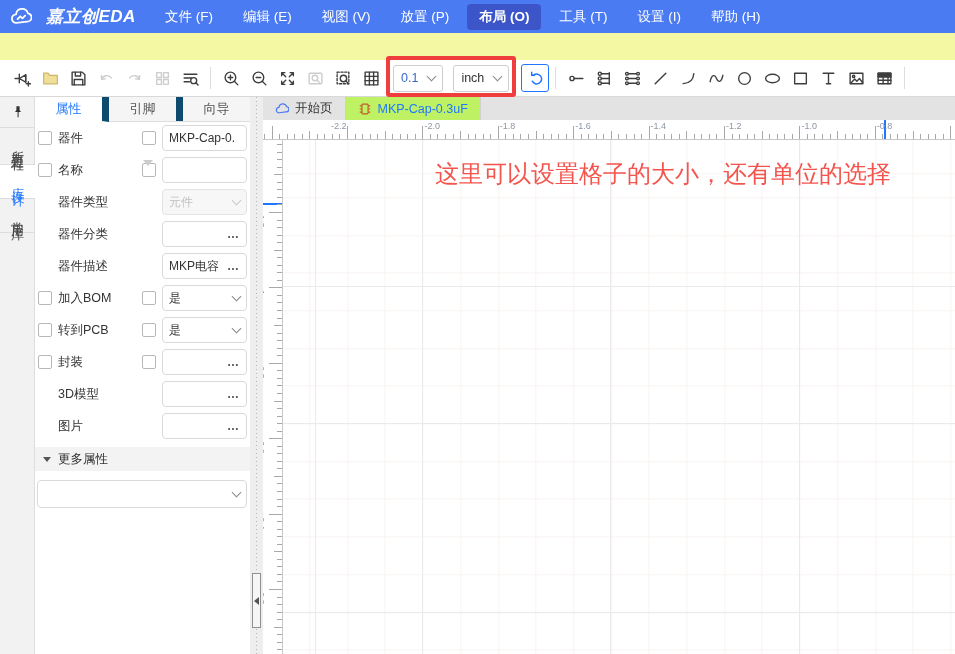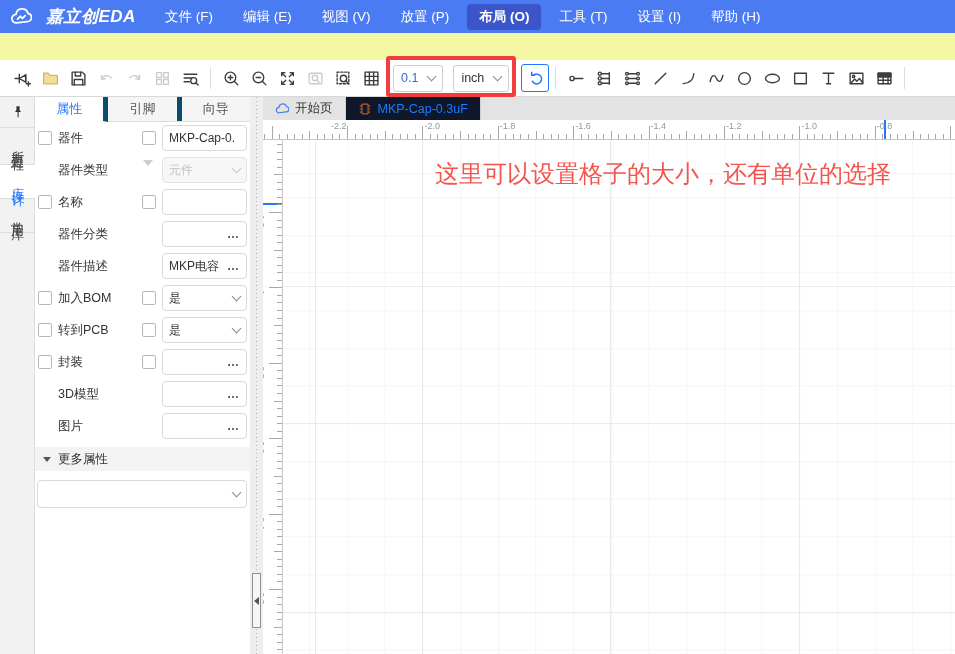--- a/index.html
+++ b/index.html
@@ -42,21 +42,21 @@
   .vtab { writing-mode:vertical-rl; text-orientation:upright; letter-spacing:3px; padding:12px 0;
     width:34px; text-align:center; border-top:1px solid #ddd; cursor:pointer; font-size:13px; color:#444;
     display:flex; align-items:center; justify-content:center; }
   .vtab:last-child { border-bottom:1px solid #ddd; }
   .vtab.active { background:#fff; color:#2178ff; width:35px; }
 
   
   #panel { position:absolute; left:35px; top:97px; width:215px; height:557px; background:#fff; overflow:hidden; }
   #panel-tabs { display:flex; height:25px; background:#f5f5f5; border-bottom:1px solid #ddd; }
   .ptab { flex:1; display:flex; align-items:center; justify-content:center; font-size:13px; color:#555;
-    border-right:5px solid #0c4a6e; cursor:pointer; }
+    border-right:7px solid #0c4a6e; cursor:pointer; }
   .ptab:last-child { border-right:none; }
   .ptab.active { background:#fff; color:#2178ff; border-bottom:1px solid #fff; margin-bottom:-1px; }
   .sect { height:24px; background:#f3f3f3; display:flex; align-items:center; gap:7px; padding-left:8px;
     margin-top:8px; cursor:pointer; }
   .sect .label { font-size:12.5px; color:#333; }
   .tri-down { width:0; height:0; border-left:4px solid transparent; border-right:4px solid transparent;
     border-top:5px solid #555; }
   .mini-tri { position:absolute; left:108px; border-left:5px solid transparent; border-right:5px solid transparent;
     border-top:6px solid #cccccc; width:0; height:0; }
   .prow { height:32px; display:flex; align-items:center; padding:0 3px 0 3px; }
@@ -83,21 +83,21 @@
   #split-handle { position:absolute; left:2px; top:476px; width:9px; height:55px; background:#f6f6f6;
     border:1px solid #909090; cursor:pointer; display:flex; align-items:center; justify-content:center; }
   .tri-left { width:0; height:0; border-top:4px solid transparent; border-bottom:4px solid transparent;
     border-right:5px solid #555; }
 
   
   #work { position:absolute; left:263px; top:97px; width:692px; height:557px; }
   #tabbar { position:absolute; left:0; top:0; width:692px; height:23px; background:#e3e3e3; display:flex; }
   .dtab { display:flex; align-items:center; gap:6px; padding:0 12px; font-size:12.5px; color:#333;
     border-right:1px solid #d0d0d0; cursor:pointer; white-space:nowrap; }
-  .dtab.active { background:#0f172a; color:#2178ff;justify-content:flex-end; }
+  .dtab.active { background:#bef264; color:#2178ff;justify-content:flex-end; }
   .dtab svg { width:14px; height:14px; }
 
   
   #hruler { position:absolute; left:0; top:23px; width:692px; height:20px; background:#fff;
     border-bottom:1px solid #c8c8c8; overflow:hidden; }
   #vruler { position:absolute; left:0; top:43px; width:20px; height:514px; background:#fff;
     border-right:1px solid #c8c8c8; overflow:hidden; }
   .htick { position:absolute; bottom:0; width:1px; background:#a8a8a8; }
   .vtick { position:absolute; right:0; height:1px; background:#a8a8a8; }
   .rlabel { position:absolute; top:1px; font-size:9px; color:#8b96a6; white-space:nowrap; }
@@ -356,36 +356,36 @@
     <span class="cb"></span>
     <span class="plabel">器件</span>
     <span class="sp"></span>
     <span class="cb cb2"></span>
     <div class="pctl">
         <span class="v">MKP-Cap-0.</span>
       </div>
   </div>
 
   <div class="prow">
+    <span class="cb"></span>
+    <span class="plabel">名称</span>
+    <span class="sp"></span>
+    <span class="cb cb2"></span>
+    <div class="pctl">
+        <span class="v"></span>
+      </div>
+  </div>
+
+  <div class="prow">
     <span class="cb hidden-cb"></span>
     <span class="plabel">器件类型</span>
     <span class="sp"></span>
     <div class="pctl sel disabled">
         <span class="v">元件</span>
         <span class="chev"></span>
-      </div>
-  </div>
-
-  <div class="prow">
-    <span class="cb"></span>
-    <span class="plabel">名称</span>
-    <span class="sp"></span>
-    <span class="cb cb2"></span>
-    <div class="pctl">
-        <span class="v"></span>
       </div>
   </div>
 
   <div class="prow">
     <span class="cb hidden-cb"></span>
     <span class="plabel">器件分类</span>
     <span class="sp"></span>
     <div class="pctl">
         <span class="v"></span>
         <span class="dots">…</span>

